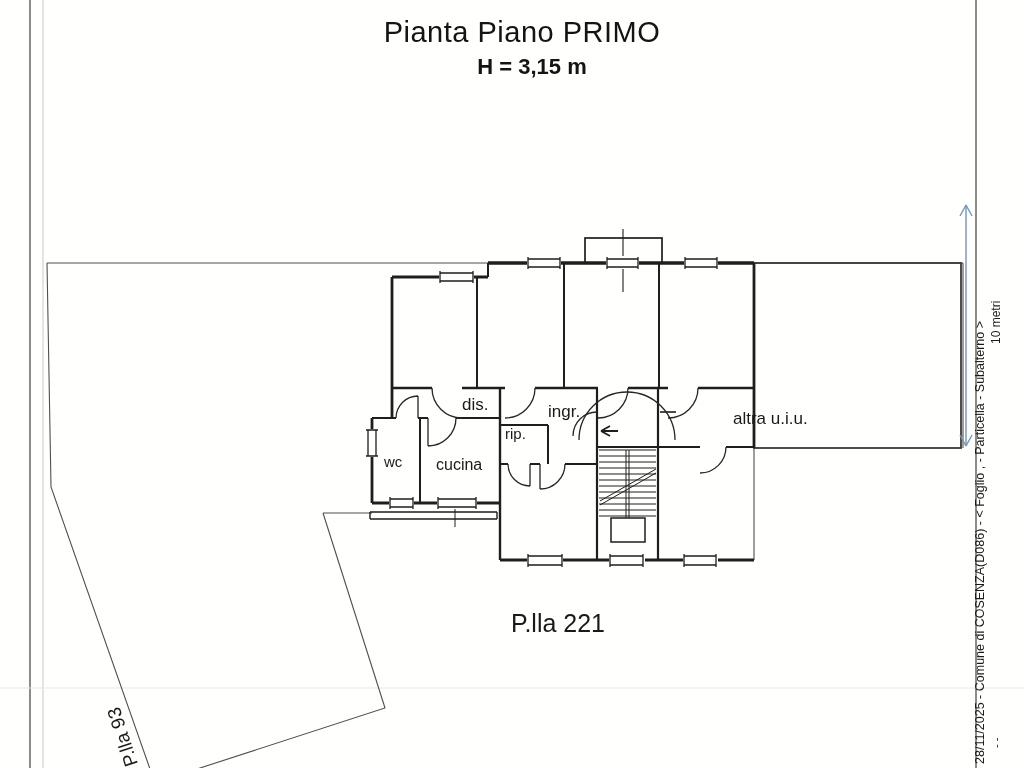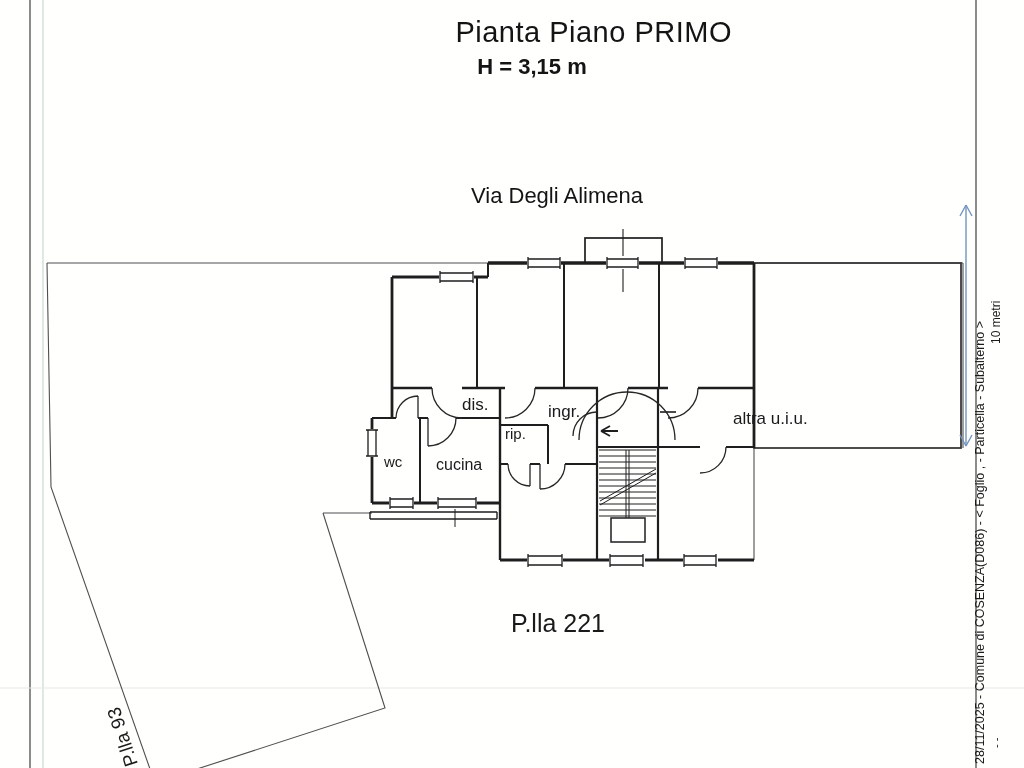--- a/index.html
+++ b/index.html
@@ -1,32 +1,31 @@
 <!DOCTYPE html>
 <html><head>
 <meta charset="utf-8">
 <style>
   html,body{margin:0;padding:0;background:#fff;}
   #page{position:relative;width:1024px;height:768px;background:#fffffe;overflow:hidden;
         font-family:"Liberation Sans",sans-serif;color:#111;}
   .heading{position:absolute;text-align:center;color:#141414;}
-  #title-main{left:312px;top:16px;width:420px;font-size:29px;letter-spacing:.5px;text-align:right;}
+  #title-main{left:312px;top:16px;width:420px;font-size:29px;letter-spacing:.5px;}
   #title-sub{left:382px;top:54px;width:300px;font-size:22px;font-weight:bold;}
   #street-label{left:407px;top:183px;width:300px;font-size:22px;}
   svg text{font-family:"Liberation Sans",sans-serif;fill:#1a1a1a;}
   svg{position:absolute;left:0;top:0;}
 </style>
 </head>
 <body>
 
 <div id="page">
 
   <div id="title-main" class="heading">Pianta Piano PRIMO</div>
   <div id="title-sub" class="heading">H = 3,15 m</div>
-  <div id="street-label" class="heading">Via Degli Alimena</div>
 
   <svg width="1024" height="768" viewBox="0 0 1024 768">
 
     <g>
       <line x1="30" y1="0" x2="30" y2="768" stroke="#6f6f6f" stroke-width="1.6"></line>
       <line x1="43" y1="0" x2="43" y2="768" stroke="#ccd9d4" stroke-width="1.2"></line>
       <line x1="976" y1="0" x2="976" y2="768" stroke="#6f6f6f" stroke-width="1.6"></line>
       <line x1="0" y1="688" x2="1024" y2="688" stroke="#e7e7e7" stroke-width="1"></line>
     </g>
 

